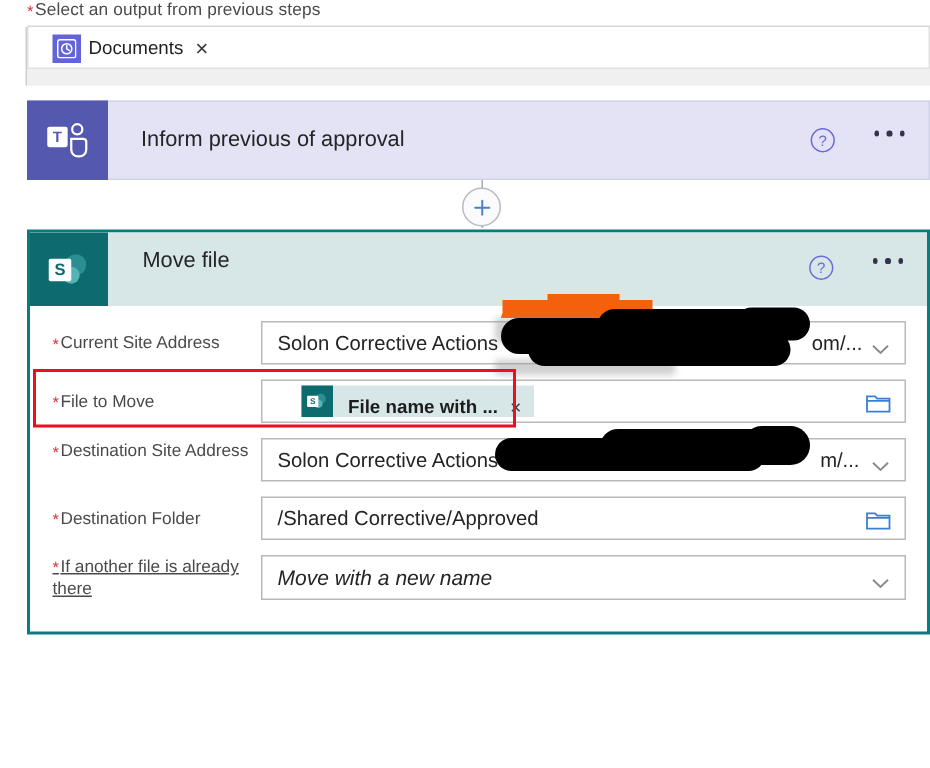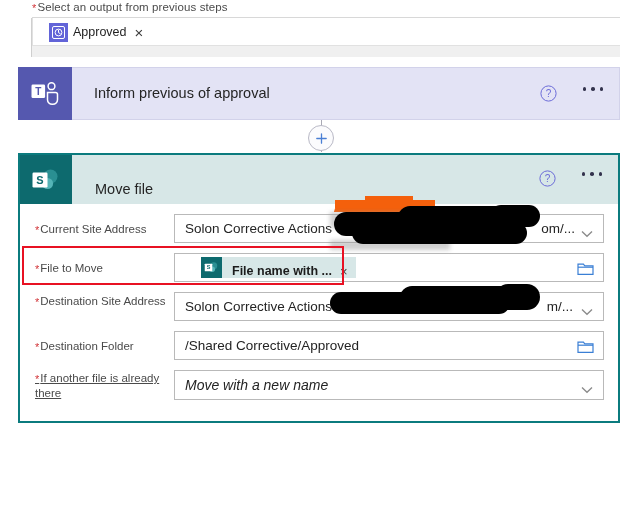--- a/index.html
+++ b/index.html
@@ -6,21 +6,21 @@
   html, body {
     margin: 0; padding: 0;
     width: 620px; height: 512px;
     background: #ffffff;
     font-family: "Liberation Sans", sans-serif;
     overflow: hidden;
   }
   #root { position: relative; width: 620px; height: 512px; background: #fff; }
 
   
-  .top-strip { position: absolute; left: 14px; top: 0; width: 500px; height: 57px; }
+  .top-strip { position: absolute; left: 0; top: 0; width: 500px; height: 57px; }
   .top-label {
     position: absolute; left: 18px; top: 1px;
     font-size: 11.5px; color: #4a4a4a; letter-spacing: .1px;
   }
   .req-star { color: #d13438; font-size: 11px; margin-right: 1px; vertical-align: -1px; }
   .top-divider { position: absolute; left: 18px; top: 17px; width: 602px; height: 1px; background: #d8d8d8; }
   .token-box {
     position: absolute; left: 18px; top: 18px; width: 602px; height: 28px;
     background: #fff; border: 1px solid #e1e1e1; border-top: none;
   }
@@ -66,21 +66,21 @@
   
   .move-card {
     position: absolute; left: 18px; top: 153px; width: 602px; height: 270px;
     background: #fff; border: 2px solid #0b7b7e;
   }
   .move-head { position: absolute; left: 0; top: 0; width: 598px; height: 49px; background: #d7e7e7; }
   .sp-ico {
     position: absolute; left: 0; top: 0; width: 52px; height: 49px;
     background: #0d6a6e; display: flex; align-items: center; justify-content: center;
   }
-  .move-title { position: absolute; left: 75px; top: 26px; font-size: 14.5px; color: #252525; text-align: center; }
+  .move-title { position: absolute; left: 75px; top: 11px; font-size: 14.5px; color: #252525; text-align: center; }
   .mh-help { position: absolute; right: 62px; top: 15px; width: 17px; height: 17px; }
   .mh-dots { position: absolute; right: 16px; top: 17px; display: flex; gap: 5px; }
   .mh-dots i { width: 3.5px; height: 3.5px; border-radius: 50%; background: #33334d; display: block; }
 
   
   .form { position: absolute; left: 0; top: 49px; width: 598px; }
   .row { position: absolute; left: 0; width: 598px; }
   .row-label {
     position: absolute; left: 15px; font-size: 11.5px; color: #4a4a4a;
     line-height: 14px; width: 135px;
@@ -126,21 +126,21 @@
     <div class="strip-left-edge"></div>
     <div class="token-box">
       <div class="resp-token">
         <span class="resp-ico">
           <svg width="13" height="13" viewBox="0 0 13 13">
             <rect x="0.5" y="0.5" width="12" height="12" rx="1.5" fill="none" stroke="#fff" stroke-width="1"></rect>
             <circle cx="6.5" cy="6.5" r="3.4" fill="none" stroke="#fff" stroke-width="1"></circle>
             <path d="M6.5 4.3 L6.5 6.6 L8.2 7.6" stroke="#fff" stroke-width="1" fill="none" stroke-linecap="round"></path>
           </svg>
         </span>
-        <span class="resp-text">Approved</span>
+        <span class="resp-text">Documents</span>
         <span class="resp-x">×</span>
       </div>
     </div>
     <div class="strip-bottom"></div>
   </div>
 
   <div class="teams-card">
     <div class="teams-ico">
       <svg width="30" height="26" viewBox="0 0 30 26">
         <circle cx="21.5" cy="5.2" r="3.4" fill="none" stroke="#fff" stroke-width="1.5"></circle>

